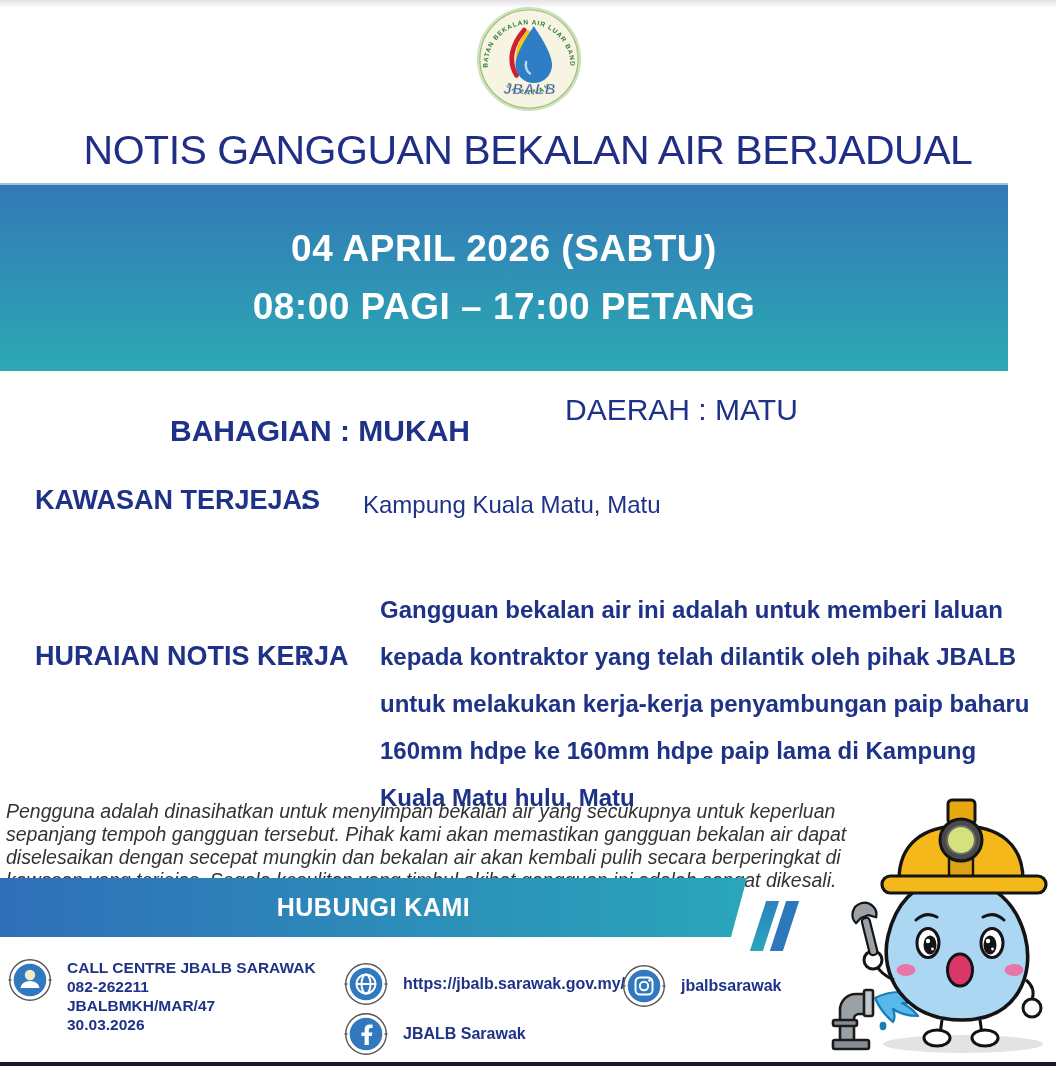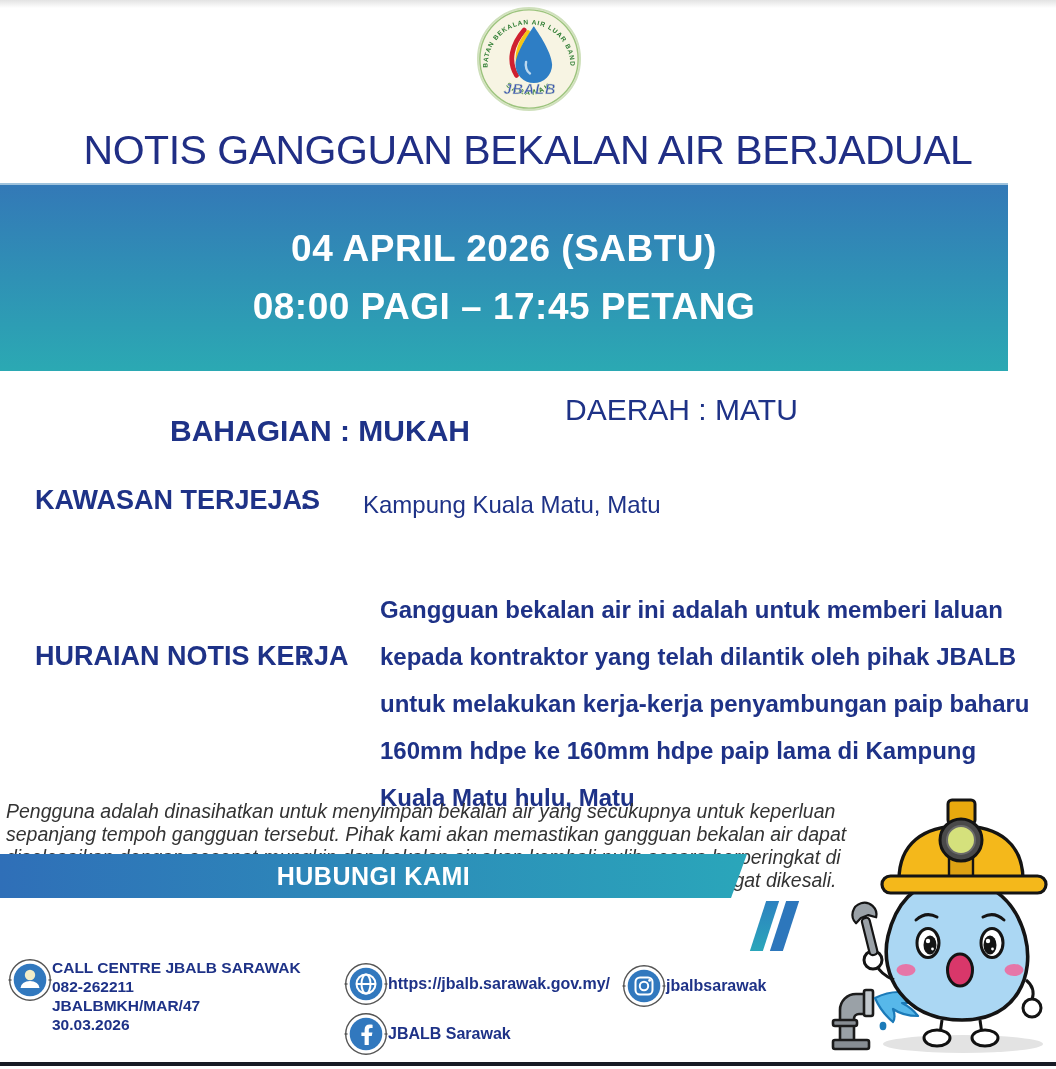--- a/index.html
+++ b/index.html
@@ -27,30 +27,30 @@
   .kawasan-value { position:absolute; top:491px; left:363px; font-size:24px; font-weight:400; color:#1e3287; }
 
   .huraian-label { top:641px; left:35px; }
   .huraian-colon { top:641px; left:300px; }
   .huraian-lines { position:absolute; top:586px; left:380px; }
   .huraian-lines .hl { height:47px; line-height:47px; font-size:24px; font-weight:700; color:#1e3287; }
 
   .disclaimer { position:absolute; top:800px; left:6px; width:856px;
                 font-size:19.5px; font-style:italic; color:#333333; line-height:23px; }
 
-  .contact-bar { position:absolute; top:854px; left:0; width:747px; height:44px;
+  .contact-bar { position:absolute; top:878px; left:0; width:747px; height:59px;
                  background:linear-gradient(90deg,#2f6fb8 0%,#2aa6ba 100%);
                  clip-path:polygon(0 0,100% 0,calc(100% - 16px) 100%,0 100%);
                  display:flex; align-items:center; justify-content:center; }
   .contact-bar .bar-text { color:#ffffff; font-size:25px; font-weight:700; letter-spacing:0.5px; }
   .stripe { position:absolute; top:901px; width:13px; height:50px; transform:skewX(-18deg); }
   .stripe1 { left:758px; background:linear-gradient(180deg,#2d82c0,#2aa6ba); }
   .stripe2 { left:778px; background:#2d77bc; }
 
-  .footer-group { position:absolute; display:flex; align-items:flex-start; }
+  .footer-group { position:absolute; display:flex; align-items:flex-start; gap:15px; }
   .cc-group  { top:958px; left:8px; }
   .web-group { top:962px; left:344px; align-items:center; }
   .fb-group  { top:1012px; left:344px; align-items:center; }
   .ig-group  { top:964px; left:622px; align-items:center; }
   .icon-badge { width:44px; height:44px; flex:0 0 auto; }
   .cc-lines div { font-size:15.5px; font-weight:700; color:#1e3287; line-height:19px; }
   .footer-text { font-size:16px; font-weight:700; color:#1e3287; }
 
   .mascot { position:absolute; left:820px; top:790px; width:236px; height:272px; }
 
@@ -86,21 +86,21 @@
       <path d="M60,21 C60,21 79,47 79,61 A19,19 0 1 1 41,61 C41,47 60,21 60,21 Z" fill="#2e7ec5"></path>
       <path d="M52,58 a8,10 0 0 0 4,12" stroke="#bcd8ef" stroke-width="2.5" fill="none" stroke-linecap="round"></path>
     </g>
     <text x="56" y="91" text-anchor="middle" font-size="15" font-weight="bold" font-style="italic" fill="#3f57b5" stroke="#e3eec6" stroke-width="0.5" letter-spacing="1">JBALB</text>
   </svg>
 
   <div class="title">NOTIS GANGGUAN BEKALAN AIR BERJADUAL</div>
 
   <div class="banner">
     <div class="line">04 APRIL 2026 (SABTU)</div>
-    <div class="line">08:00 PAGI – 17:45 PETANG</div>
+    <div class="line">08:00 PAGI – 17:00 PETANG</div>
   </div>
 
   <div class="region-bahagian">BAHAGIAN : MUKAH</div>
   <div class="region-daerah">DAERAH : MATU</div>
 
   <div class="row-label kawasan-label">KAWASAN TERJEJAS</div>
   <div class="row-label kawasan-colon">:</div>
   <div class="kawasan-value">Kampung Kuala Matu, Matu</div>
 
   <div class="row-label huraian-label">HURAIAN NOTIS KERJA</div>

